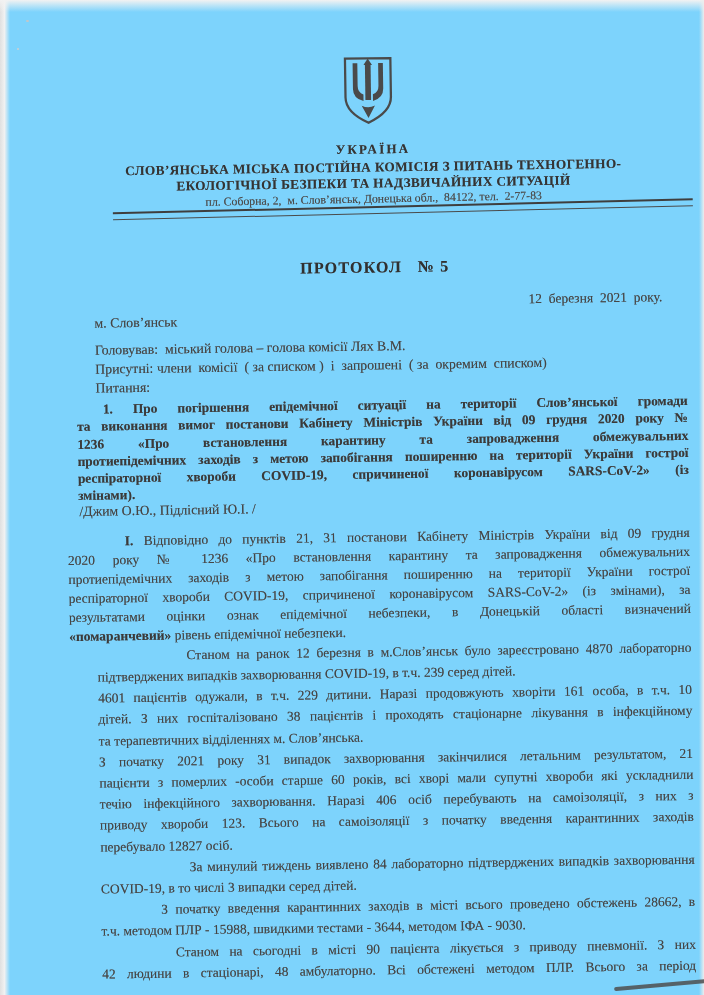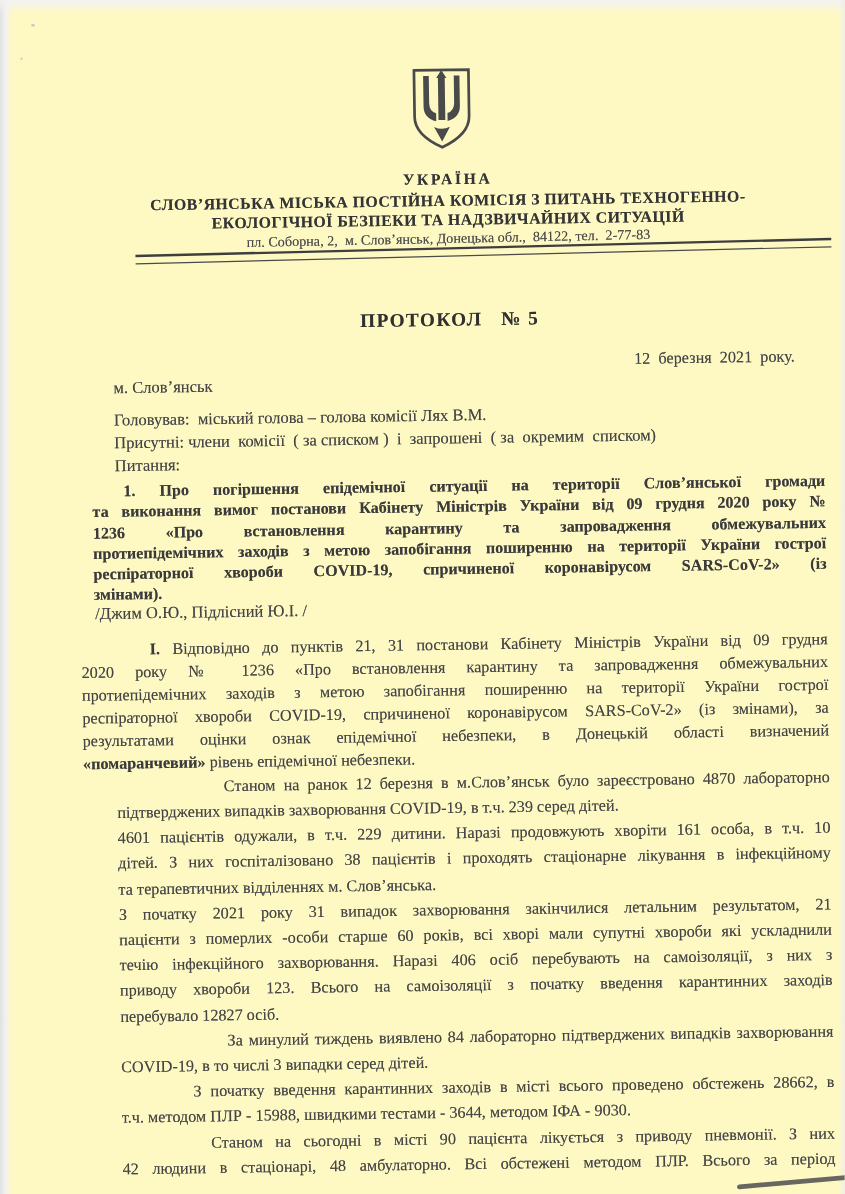--- a/index.html
+++ b/index.html
@@ -3,21 +3,21 @@
 <meta charset="utf-8">
 <style>
   html,body { margin:0; padding:0; }
   body {
     width:704px; height:995px;
     background:#e9e9e9;
     font-family:"Liberation Serif","DejaVu Serif",serif;
   }
   .page {
     position:relative; width:704px; height:995px;
-    background:#fef9c3; overflow:hidden;
+    background:#7dd3fc; overflow:hidden;
     color:#454545;
   }
   
   .edge-left { position:absolute; left:0; top:0; bottom:0; width:10px;
     background:linear-gradient(90deg,#e0e0e0 0%,#f1f1f1 45%,rgba(252,251,250,0) 100%); z-index:5; }
   .edge-top { position:absolute; left:0; top:0; right:0; height:12px;
     background:linear-gradient(180deg,#f2f2f2 0%,rgba(252,251,250,0) 100%); z-index:5; }
   .edge-right { position:absolute; right:0; top:0; bottom:0; width:5px;
     background:linear-gradient(270deg,#ededed 0%,rgba(252,251,250,0) 100%); z-index:5; }
   .speck-a { position:absolute; left:26px; top:20px; width:3px; height:2px; background:#c6c6c6; border-radius:50%; }

